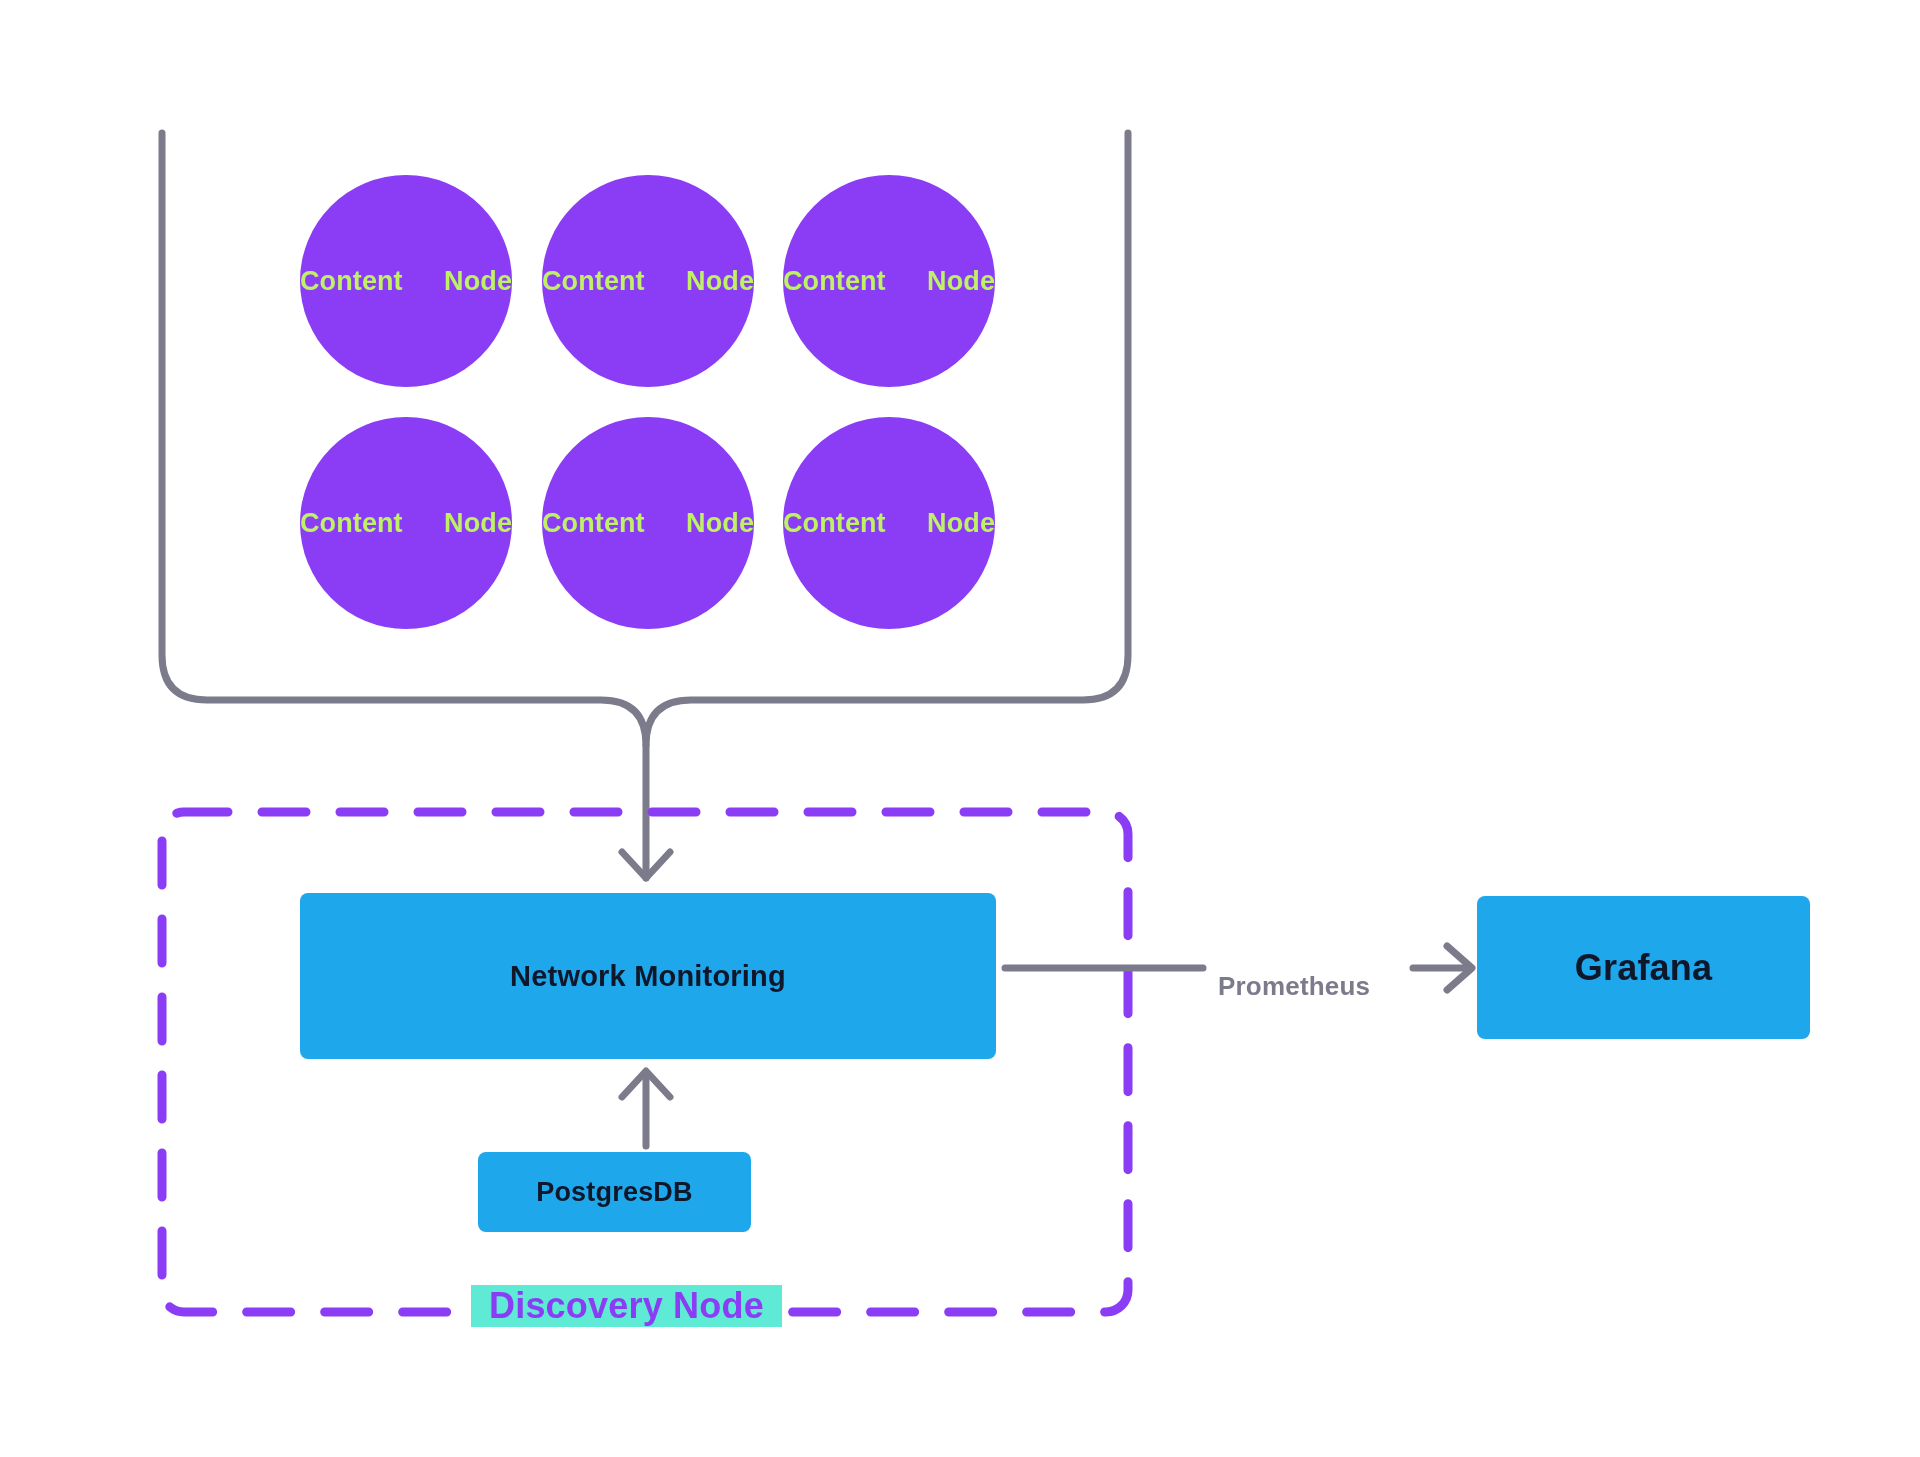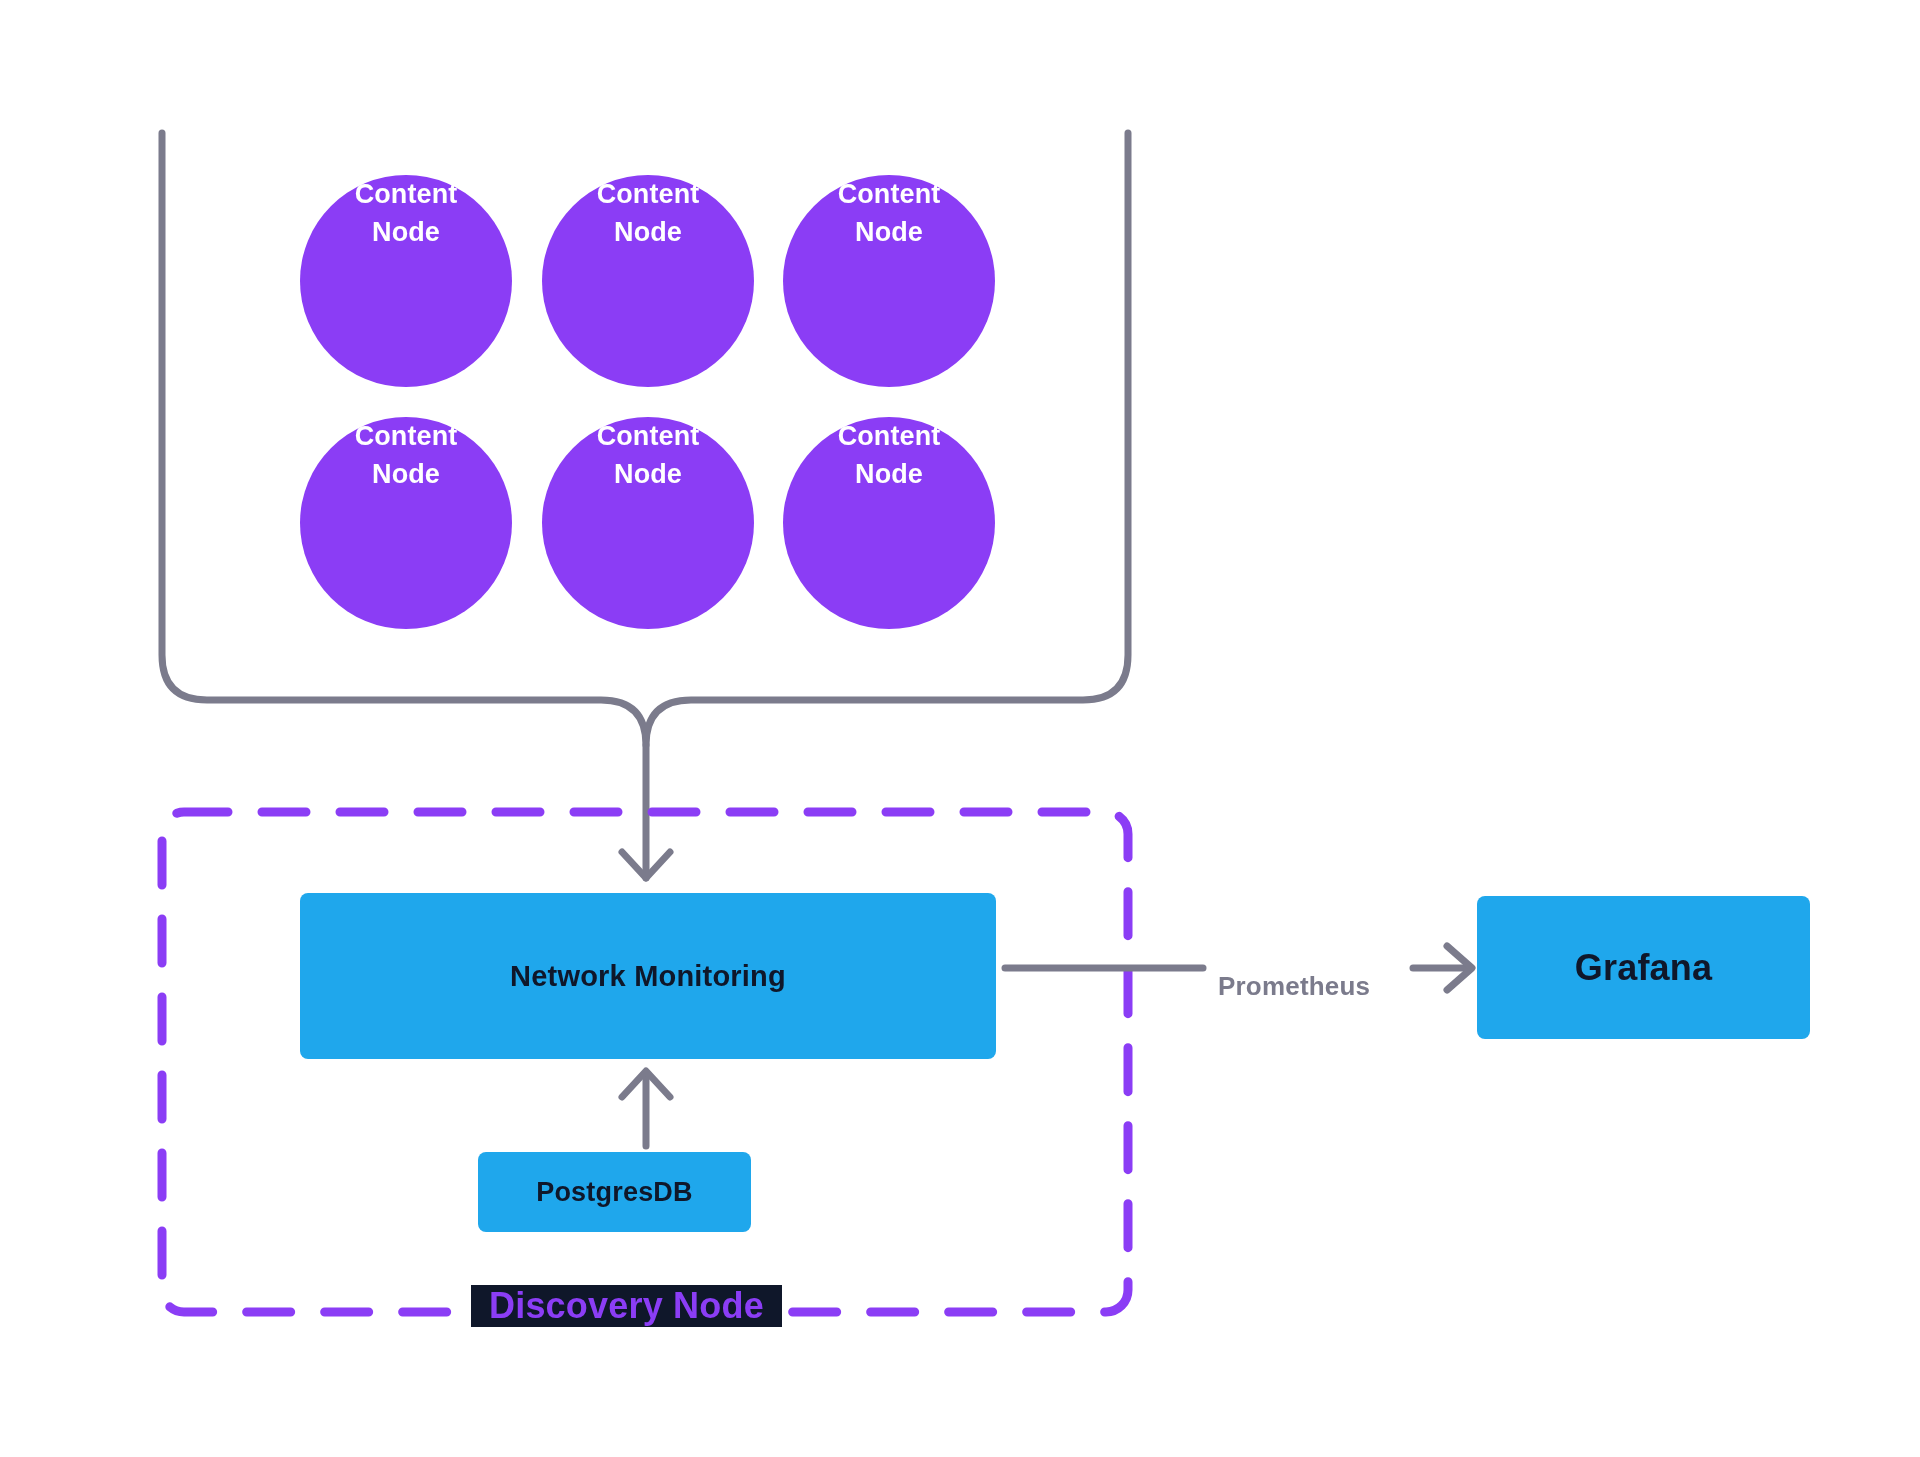--- a/index.html
+++ b/index.html
@@ -28,24 +28,24 @@
   }
 
   
   .node-circle {
     position: absolute;
     width: 212px;
     height: 212px;
     border-radius: 50%;
     background: #8B3DF5;
     display: flex;
-    flex-direction: column;
+    flex-direction: row;
     align-items: center;
-    justify-content: flex-start;
-    color: #ffffff;
+    justify-content: space-between;
+    color: #bef264;
     font-size: 27px;
     font-weight: bold;
     line-height: 1.42;
     letter-spacing: 0.1px;
     text-align: center;
     box-sizing: border-box;
   }
   .node-circle span { display: block; }
 
   
@@ -101,21 +101,21 @@
     top: 955px;
   }
 
   
   .group-label {
     position: absolute;
     color: #8B3DF5;
     font-size: 36px;
     font-weight: bold;
     white-space: nowrap;
-    background: #0f172a;
+    background: #5eead4;
     padding: 0 18px;
     letter-spacing: 0.2px;
   }
   .lbl-discovery {
     left: 471px;
     top: 1285px;
   }
 </style>
 </head>
 <body>

